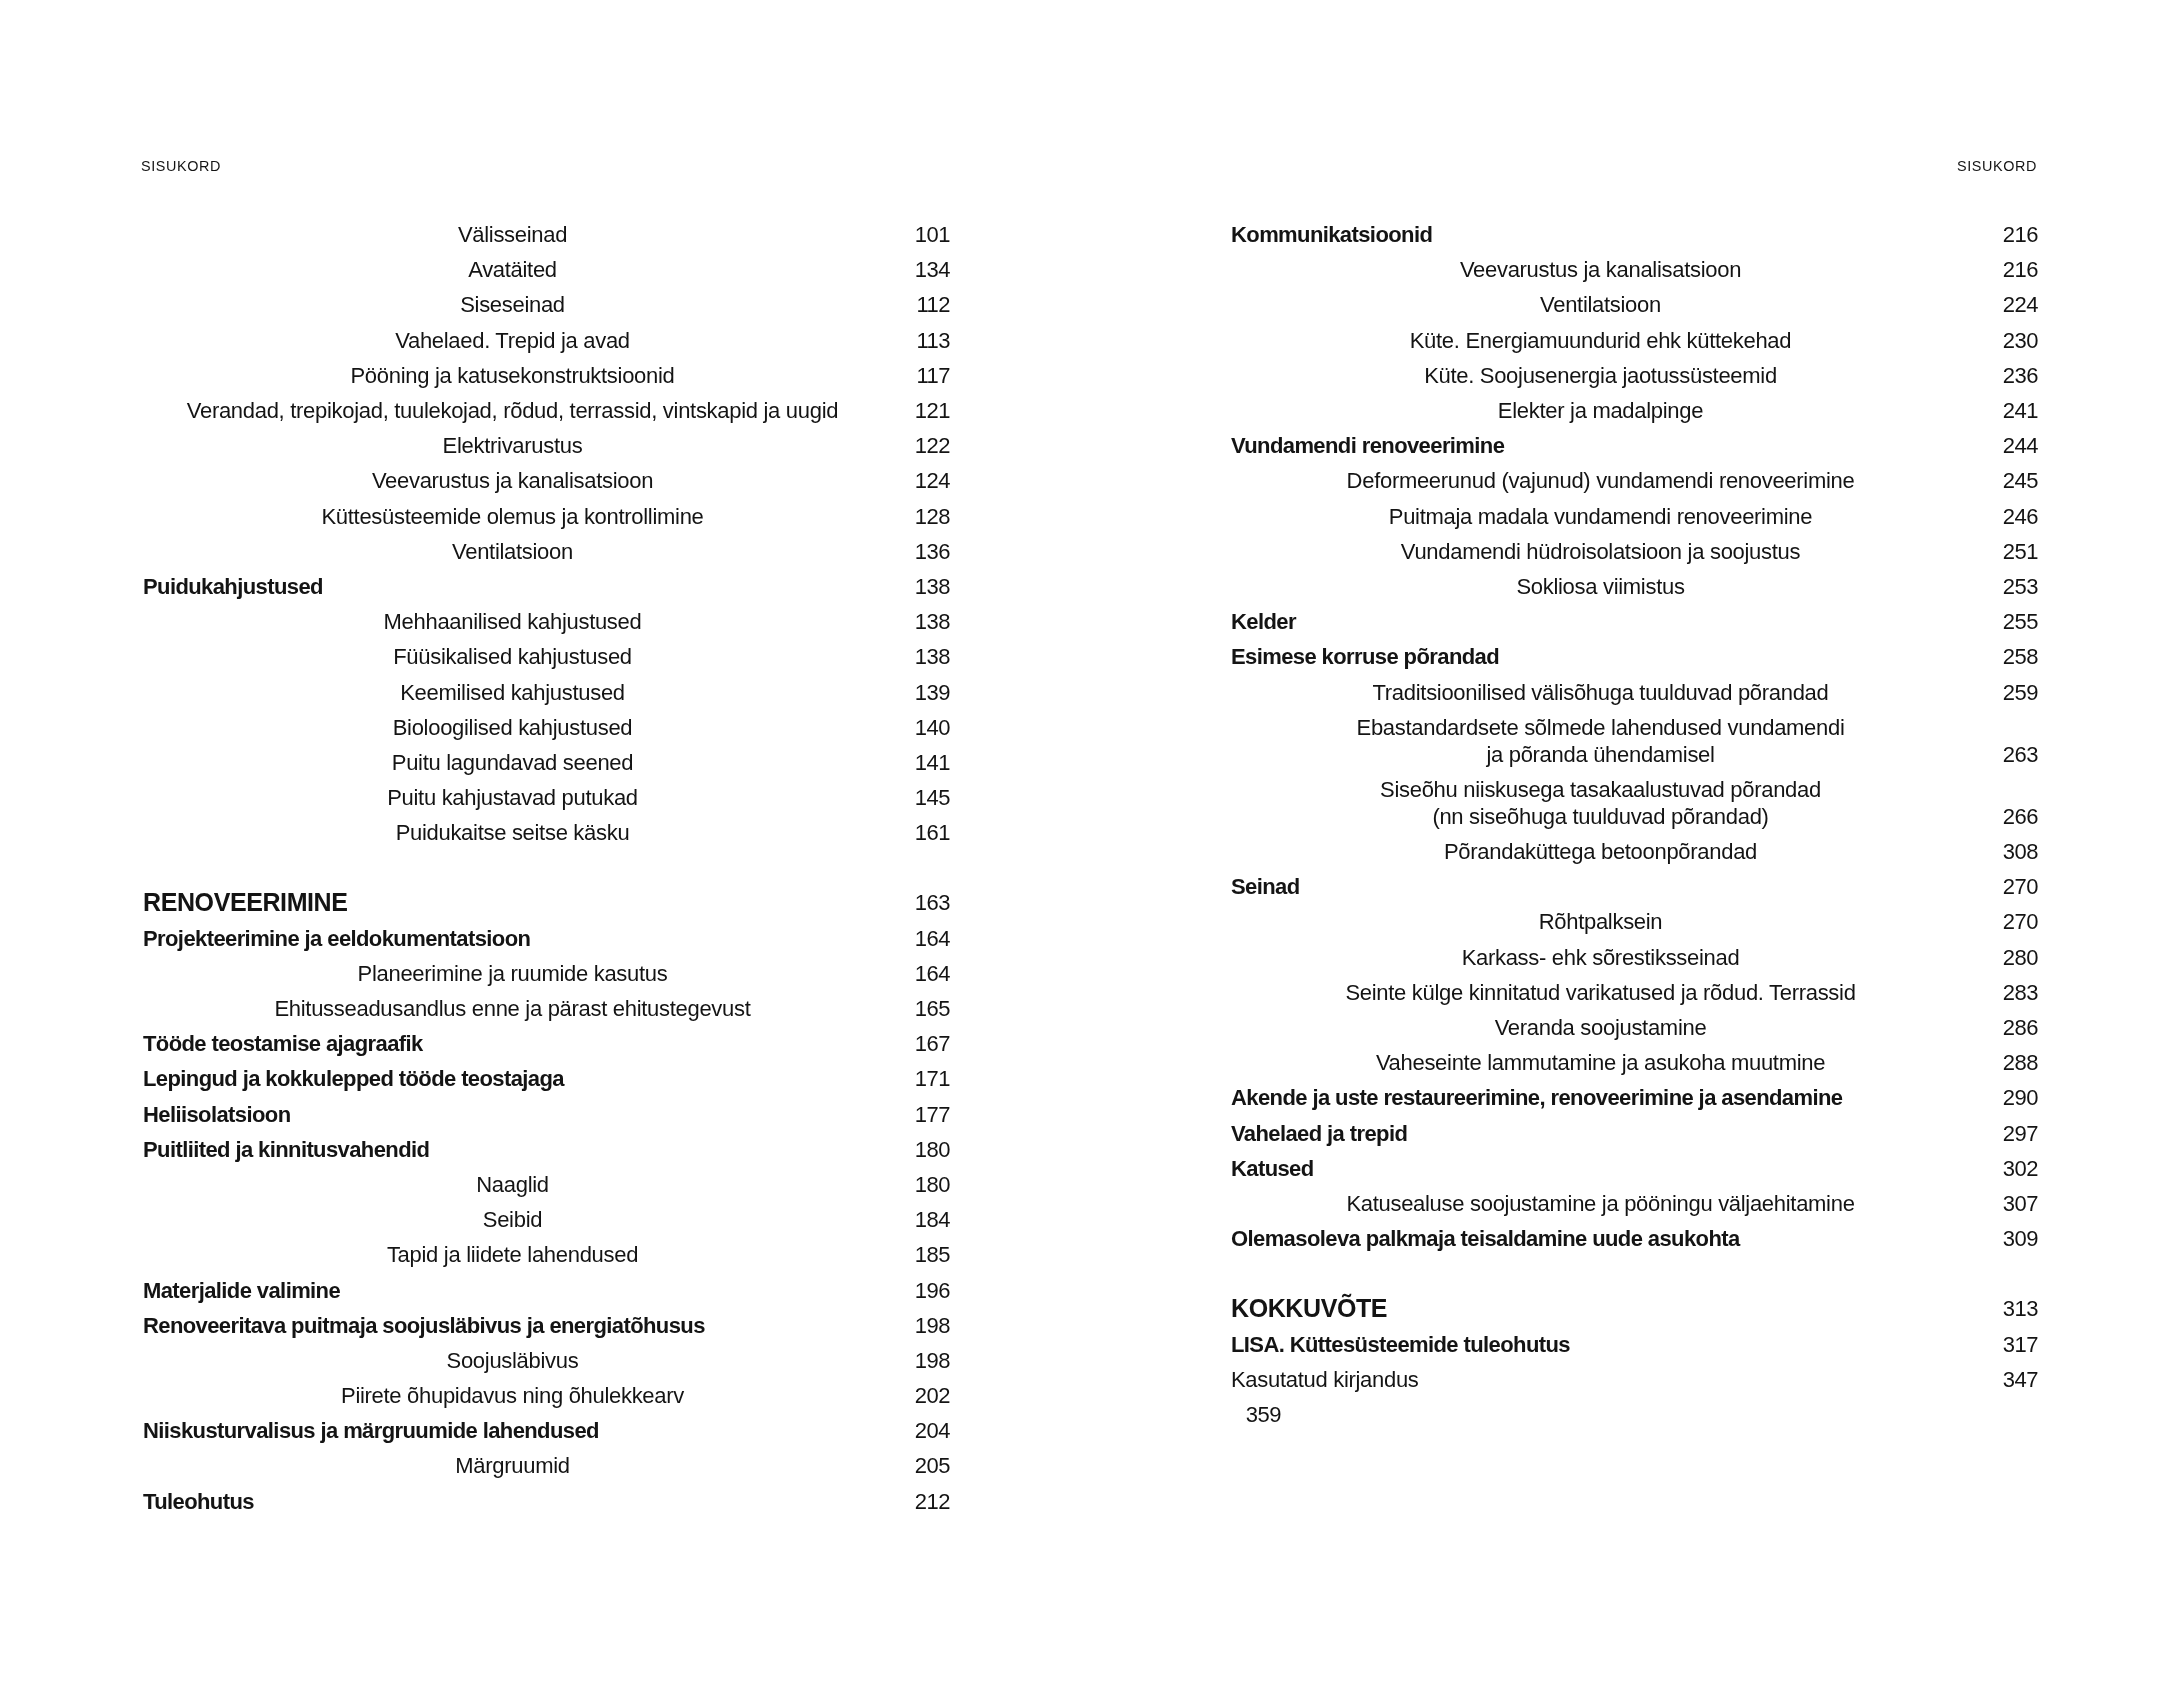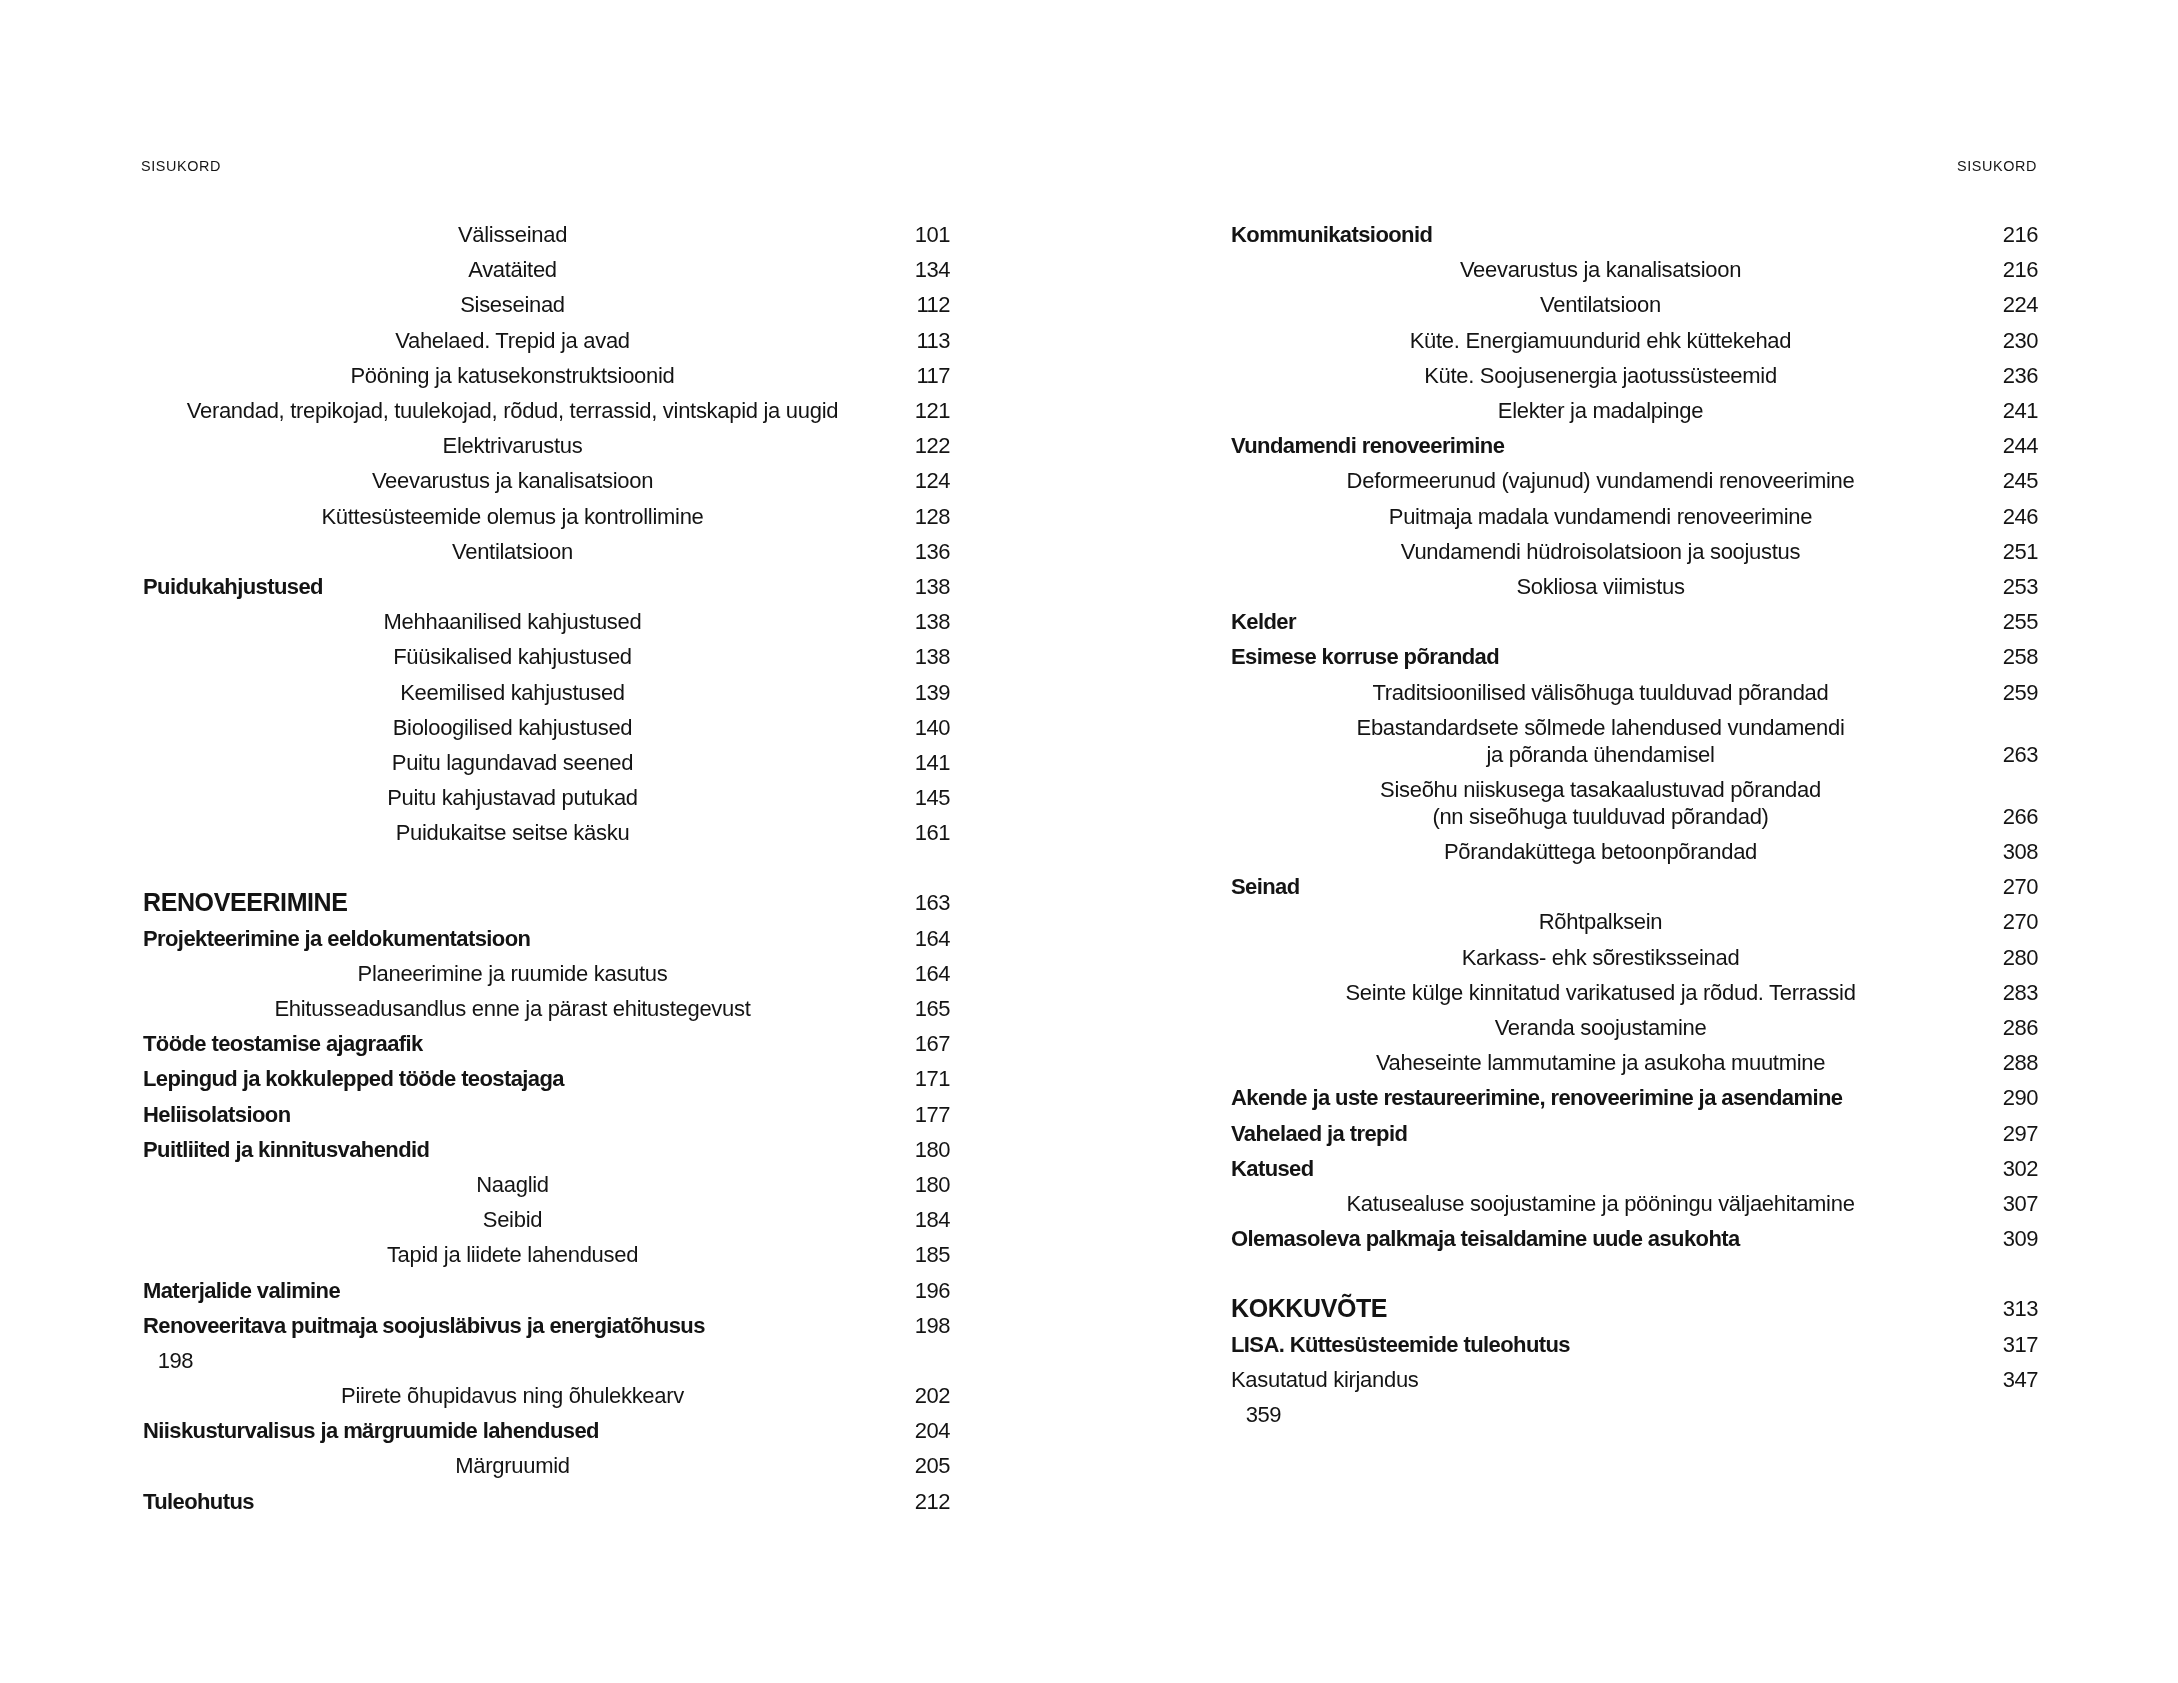--- a/index.html
+++ b/index.html
@@ -149,20 +149,21 @@
       </div>
       <div class="toc-entry bold">
         <span class="title">Materjalide valimine</span>
         <span class="page-num">196</span>
       </div>
       <div class="toc-entry bold">
         <span class="title">Renoveeritava puitmaja soojusläbivus ja energiatõhusus</span>
         <span class="page-num">198</span>
       </div>
       <div class="toc-entry indent">
+        <span class="title">Soojusläbivus</span>
         <span class="page-num">198</span>
       </div>
       <div class="toc-entry indent">
         <span class="title">Piirete õhupidavus ning õhulekkearv</span>
         <span class="page-num">202</span>
       </div>
       <div class="toc-entry bold">
         <span class="title">Niiskusturvalisus ja märgruumide lahendused</span>
         <span class="page-num">204</span>
       </div>

